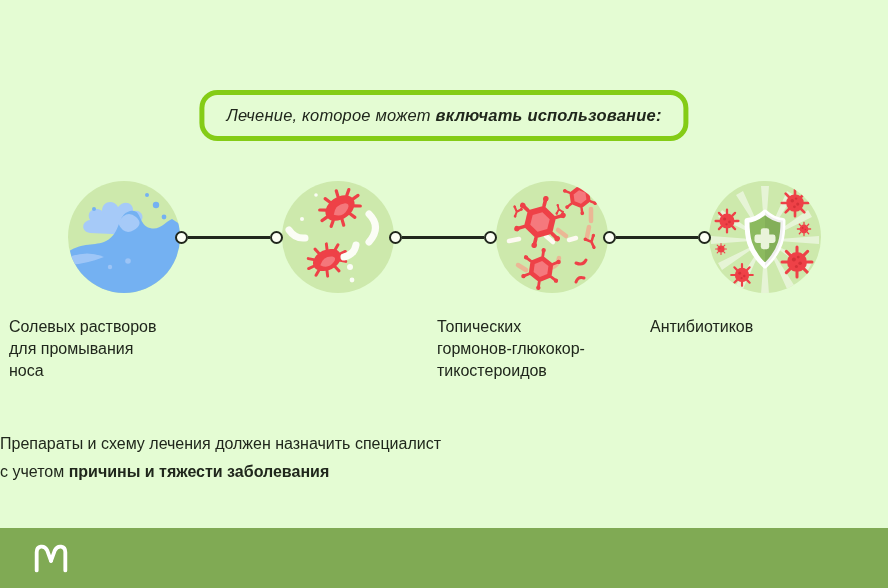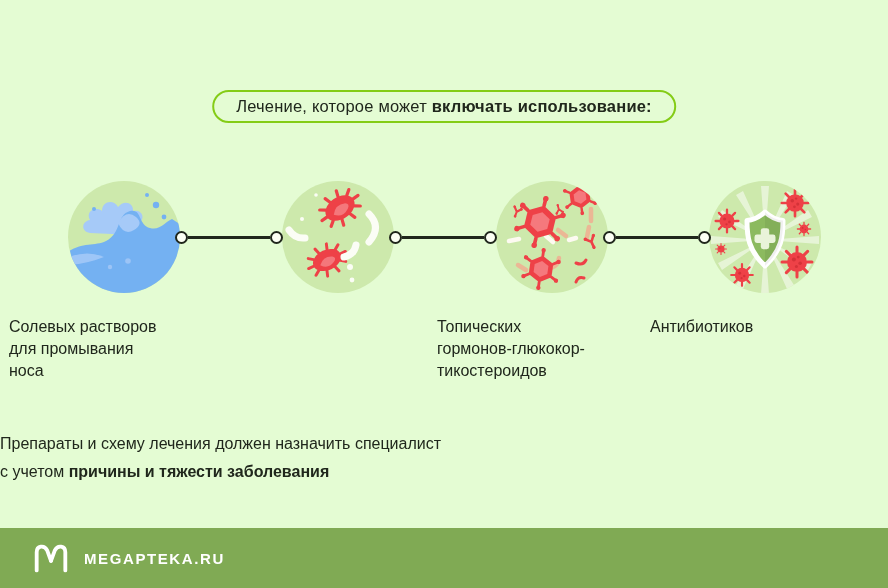--- a/index.html
+++ b/index.html
@@ -1,22 +1,22 @@
 <!DOCTYPE html>
 <html><head>
 <meta charset="utf-8">
 <style>
   html,body{margin:0;padding:0;}
   .page{position:relative;width:888px;height:588px;background:#e4fcd3;overflow:hidden;
         font-family:"Liberation Sans","DejaVu Sans",sans-serif;color:#20271c;}
   .title{position:absolute;top:42px;left:0;width:100%;text-align:center;margin:0;
          font-size:22px;font-weight:800;letter-spacing:2px;}
   .pill{position:absolute;top:90px;left:50%;transform:translateX(-50%);
-        border:2px solid #84cc16;border-radius:18px;padding:5px 22px;
-        font-size:16.5px;letter-spacing:.2px;white-space:nowrap;}
+        border:5px solid #84cc16;border-radius:18px;padding:11px 22px;
+        font-size:16.5px;letter-spacing:.2px;white-space:nowrap;font-style:italic;}
   .pill b{font-weight:700;}
   .circle{position:absolute;width:112px;height:112px;top:181px;}
   .c1{left:68px}.c2{left:282px}.c3{left:496px}.c4{left:709px}
   .connector{position:absolute;top:231px;width:108px;height:13px;display:flex;align-items:center;}
   .k1{left:175px}.k2{left:389px}.k3{left:603px}
   .ring{width:13px;height:13px;border:2.6px solid #20271c;border-radius:50%;
         background:#fcfff4;box-sizing:border-box;flex:none;}
   .cline{flex:1;height:2.6px;background:#20271c;}
   .caption{position:absolute;top:316px;width:230px;text-align:left;
            font-size:16px;line-height:22px;white-space:pre-line;}
@@ -292,16 +292,15 @@
     <b>причины и тяжести заболевания</b>
   </p>
 
   <div class="footer">
     <svg class="logo" width="42" height="36" viewBox="0 0 44 36">
       <g fill="none" stroke="#ffffff" stroke-width="4" stroke-linecap="round" stroke-linejoin="round">
         <path d="M7 31 L7 12 C7 5 15 4 18 10 L22 21"></path>
         <path d="M37 31 L37 12 C37 5 29 4 26 10 L22 21"></path>
       </g>
     </svg>
-    <span class="brand">MEGAPTEKA.RU</span>
   </div>
 
 </div>
 
 </body></html>

